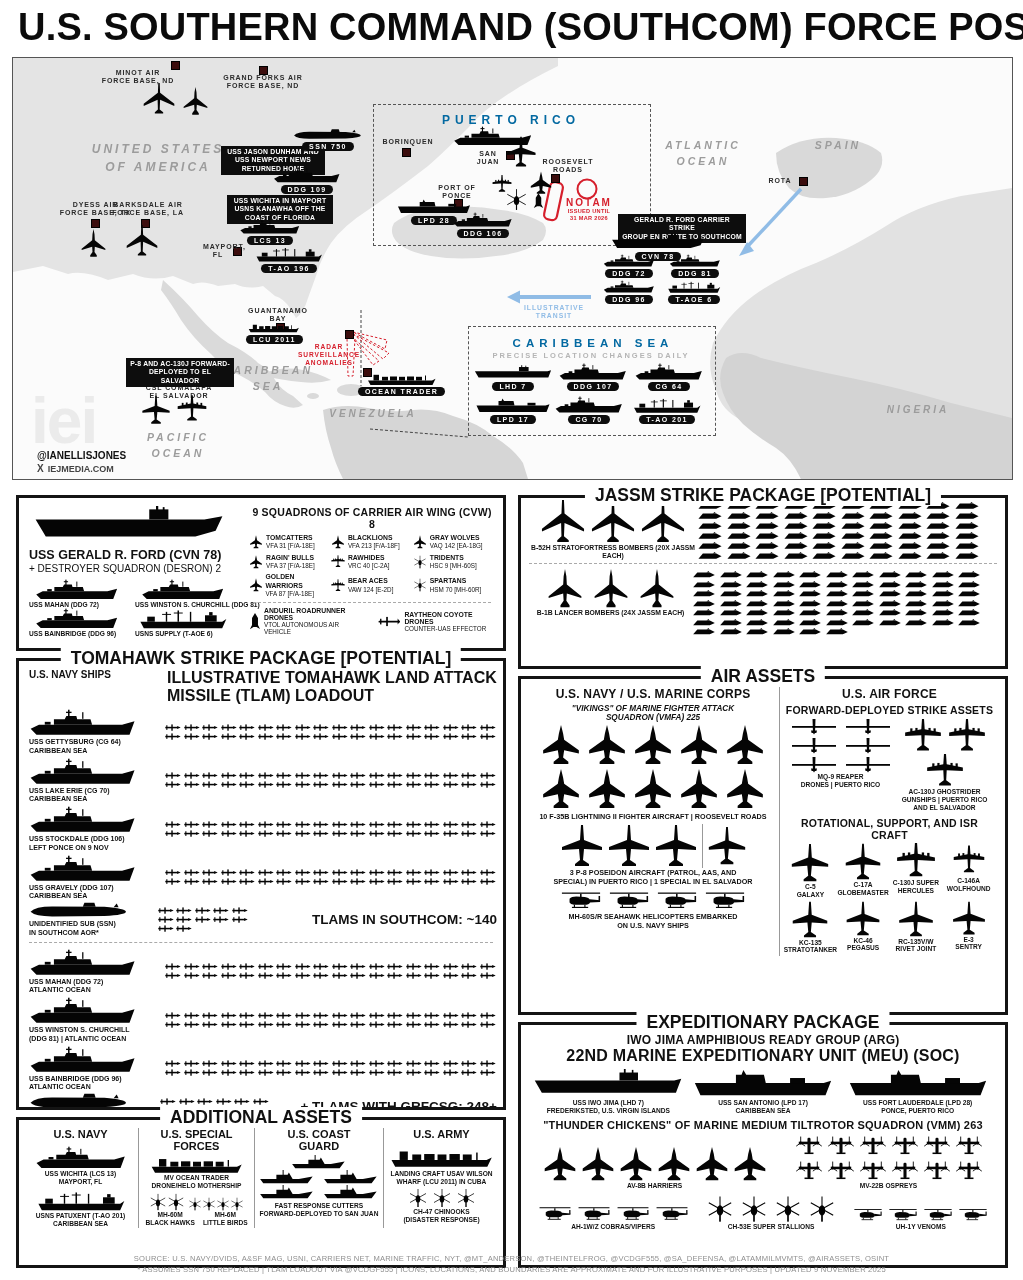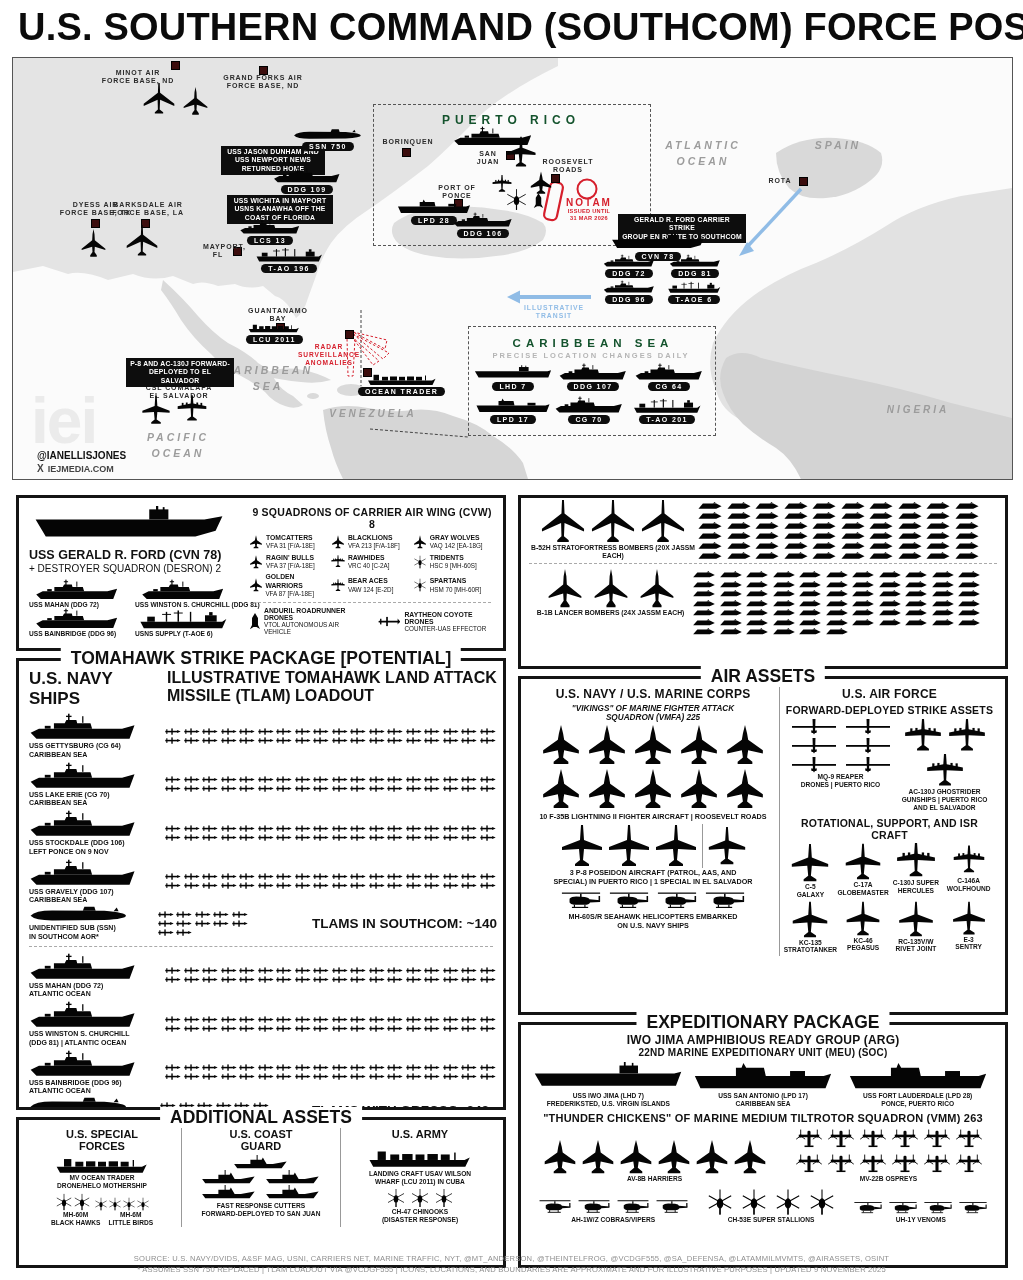--- a/index.html
+++ b/index.html
@@ -18,21 +18,21 @@
   .geo{position:absolute;font-size:10.5px;font-style:italic;font-weight:bold;color:#9c9c9c;
        letter-spacing:3px;text-align:center;line-height:1.5;white-space:pre-line}
   .mkr{position:absolute;width:7px;height:7px;background:#3c0d0d;border:1px solid #000}
   .pill{display:inline-block;background:#0d0d0d;color:#fff;border-radius:8px;
         font-size:7px;font-weight:bold;letter-spacing:1.4px;padding:1px 7px;white-space:nowrap}
   .callout{position:absolute;background:#0d0d0d;color:#fff;font-size:6.8px;font-weight:bold;
            text-align:center;padding:2px 3px;line-height:1.25;white-space:pre-line;letter-spacing:.2px}
   .unit{position:absolute;display:flex;flex-direction:column;align-items:center;gap:1px}
   .unit svg{fill:#050505}
   .dashbox{position:absolute;border:1.3px dashed #555}
-  .boxtitle{position:absolute;font-size:12px;font-weight:bold;letter-spacing:5px;color:#14532d;
+  .boxtitle{position:absolute;font-size:12px;font-weight:bold;letter-spacing:5px;color:#0369a1;
             text-align:center;white-space:nowrap}
   .boxsub{position:absolute;font-size:7.5px;font-weight:bold;letter-spacing:2px;color:#b5b5b5;
           text-align:center;white-space:nowrap}
   .red{color:#d61f2c}
   .blue{color:#90bce6}
   .wm{position:absolute;font-size:64px;font-weight:bold;color:#ebebeb;letter-spacing:-2px}
   .credit1{position:absolute;font-size:10px;font-weight:bold;color:#111}
   .credit2{position:absolute;font-size:9px;font-weight:bold;color:#444;display:flex;gap:4px;align-items:center}
   .xglyph{display:inline-block;font-size:10px;font-weight:bold;color:#444}
   
@@ -68,21 +68,21 @@
   .dr{display:flex;gap:4px;align-items:center}
   
   .jrow{display:flex;align-items:flex-start;padding:2px 8px 0 8px}
   .jleft{width:168px;display:flex;flex-direction:column;align-items:center}
   .jleft .bombers{display:flex;gap:6px}
   
   .trow{display:flex;align-items:center;padding:1px 6px 0 10px}
   .tleft{width:138px;display:flex;flex-direction:column}
   .tleft .lb{font-size:7px;font-weight:bold;line-height:1.25;white-space:pre-line}
   .thead{display:flex;padding:8px 6px 2px 10px}
-  .thead .c1{width:138px;font-size:17px;font-weight:bold}
+  .thead .c1{width:138px;font-size:10px;font-weight:bold}
   .thead .c2{flex:1;font-size:16px;font-weight:bold}
   
   .airwrap{display:flex;padding:8px 10px 0 6px}
   .aircol-l{width:252px;display:flex;flex-direction:column;align-items:center}
   .aircol-r{flex:1;display:flex;flex-direction:column;align-items:center;border-left:1px solid #999;padding-left:4px}
   .vmfa{font-size:8.2px;font-style:italic;font-weight:bold;text-align:center;margin:3px 0 2px;white-space:pre-line}
   .rotgrid{display:flex;flex-wrap:wrap;justify-content:center;margin-top:2px}
   .rot{width:25%;display:flex;flex-direction:column;align-items:center;margin-bottom:2px}
   .vdiv-sm{width:1px;background:#999;align-self:stretch;margin:0 4px}
   
@@ -280,20 +280,22 @@
       </g>
       <g>
         <line x1="578" y1="239" x2="505" y2="239" stroke="#90bce6" stroke-width="4"></line>
         <path d="M494,239 L507,232.5 L507,245.5 Z" fill="#90bce6"></path>
       </g>
     </svg>
 
     <div class="dashbox" style="left:360px;top:46px;width:276px;height:140px"></div>
     <div class="dashbox" style="left:455px;top:268px;width:246px;height:108px"></div>
 
+    <div class="geo" style="left:60px;top:82px;width:170px;font-size:12px">UNITED STATES
+OF AMERICA</div>
     <div class="geo" style="left:630px;top:80px;width:120px">ATLANTIC
 OCEAN</div>
     <div class="geo" style="left:105px;top:372px;width:120px">PACIFIC
 OCEAN</div>
     <div class="geo" style="left:195px;top:305px;width:120px">CARIBBEAN
 SEA</div>
     <div class="geo" style="left:290px;top:348px;width:140px;font-size:10px">VENEZUELA</div>
     <div class="geo" style="left:780px;top:80px;width:90px">SPAIN</div>
     <div class="geo" style="left:845px;top:344px;width:120px;font-size:10px">NIGERIA</div>
     <div class="boxtitle" style="left:418px;top:55px;width:160px">PUERTO RICO</div>
@@ -1637,20 +1639,33 @@
             <div class="note" style="margin-left:30px">+ TLAMS WITH GRFCSG: 248+</div>
           </div>
         </div>
       </div>
 
       <div class="panel" style="height:145px;margin-bottom:0">
         <div class="ptitle">ADDITIONAL ASSETS</div>
         <div class="pbody">
           <div class="addwrap">
             <div class="addcol">
+              <div class="addhead">U.S. NAVY</div>
+              <svg width="104" height="24" style="fill:#050505;margin-top:6px">
+                  <use href="#s-warship" width="104" height="24"></use>
+                </svg>
+              <div class="capsm">USS WICHITA (LCS 13)
+MAYPORT, FL</div>
+              <svg width="104" height="22" style="fill:#050505;margin-top:4px">
+                  <use href="#s-supply" width="104" height="22"></use>
+                </svg>
+              <div class="capsm">USNS PATUXENT (T-AO 201)
+CARIBBEAN SEA</div>
+            </div>
+            <div class="addcol">
               <div class="addhead pre">U.S. SPECIAL
 FORCES</div>
               <svg width="104" height="20" style="fill:#050505;margin-top:2px">
                   <use href="#s-cargo" width="104" height="20"></use>
                 </svg>
               <div class="capsm">MV OCEAN TRADER
 DRONE/HELO MOTHERSHIP</div>
               <div style="display:flex;gap:3px;margin-top:3px;align-items:flex-end">
                 <span class="icons">
                     <svg class="rep" width="18" height="18" style="fill:#050505">
@@ -1729,20 +1744,21 @@
 (DISASTER RESPONSE)</div>
             </div>
           </div>
         </div>
       </div>
     </div>
 
     <div class="col">
 
       <div class="panel" style="height:168px">
+        <div class="ptitle">JASSM STRIKE PACKAGE [POTENTIAL]</div>
         <div class="pbody">
           <div class="jrow">
             <div class="jleft">
               <span class="bombers icons">
                   <svg class="rep" width="44" height="44" style="fill:#050505">
                     <use href="#s-b52" width="44" height="44"></use>
                   </svg>
                   <svg class="rep" width="44" height="44" style="fill:#050505">
                     <use href="#s-b52" width="44" height="44"></use>
                   </svg>
@@ -2358,21 +2374,21 @@
               </div>
             </div>
           </div>
         </div>
       </div>
 
       <div class="panel" style="height:240px;margin-bottom:0">
         <div class="ptitle">EXPEDITIONARY PACKAGE</div>
         <div class="pbody">
           <div class="sechead" style="font-size:12px;margin-top:8px">IWO JIMA AMPHIBIOUS READY GROUP (ARG)</div>
-          <div class="sechead" style="font-size:10px">22ND MARINE EXPEDITIONARY UNIT (MEU) (SOC)</div>
+          <div class="sechead" style="font-size:16px">22ND MARINE EXPEDITIONARY UNIT (MEU) (SOC)</div>
           <div class="expships">
             <div class="expship">
                 <svg width="150" height="30" style="fill:#050505">
                   <use href="#s-amphib" width="150" height="30"></use>
                 </svg>
                 <div class="capsm">USS IWO JIMA (LHD 7)
 FREDERIKSTED, U.S. VIRGIN ISLANDS</div>
               </div>
             <div class="expship">
                 <svg width="140" height="30" style="fill:#050505">

